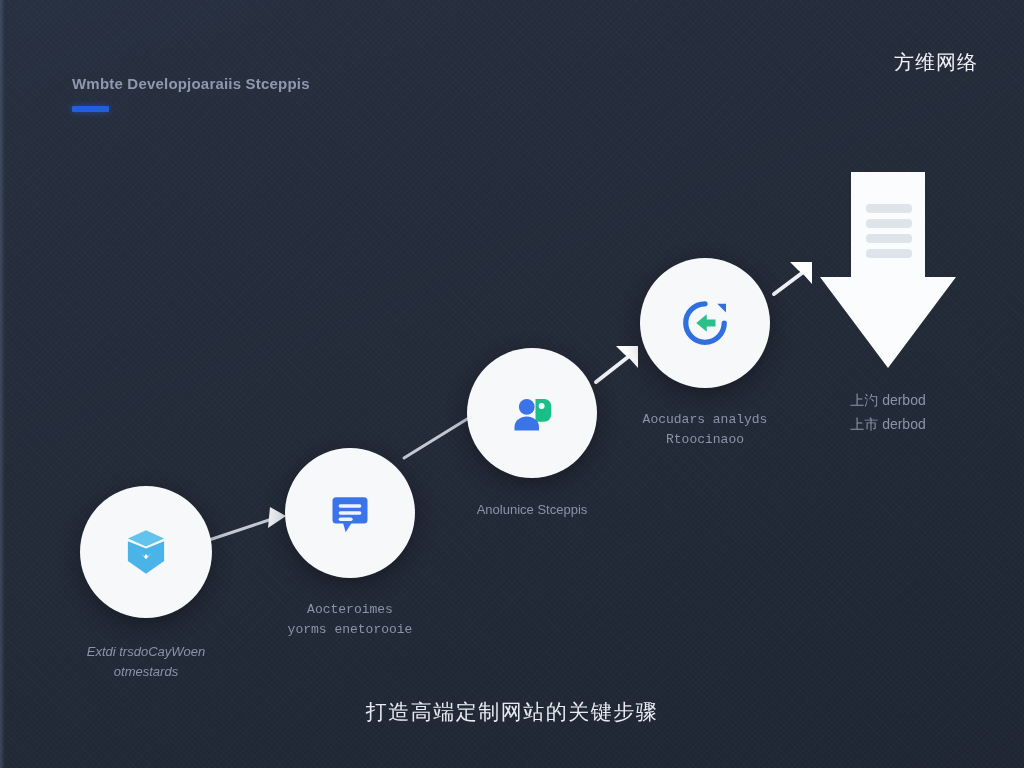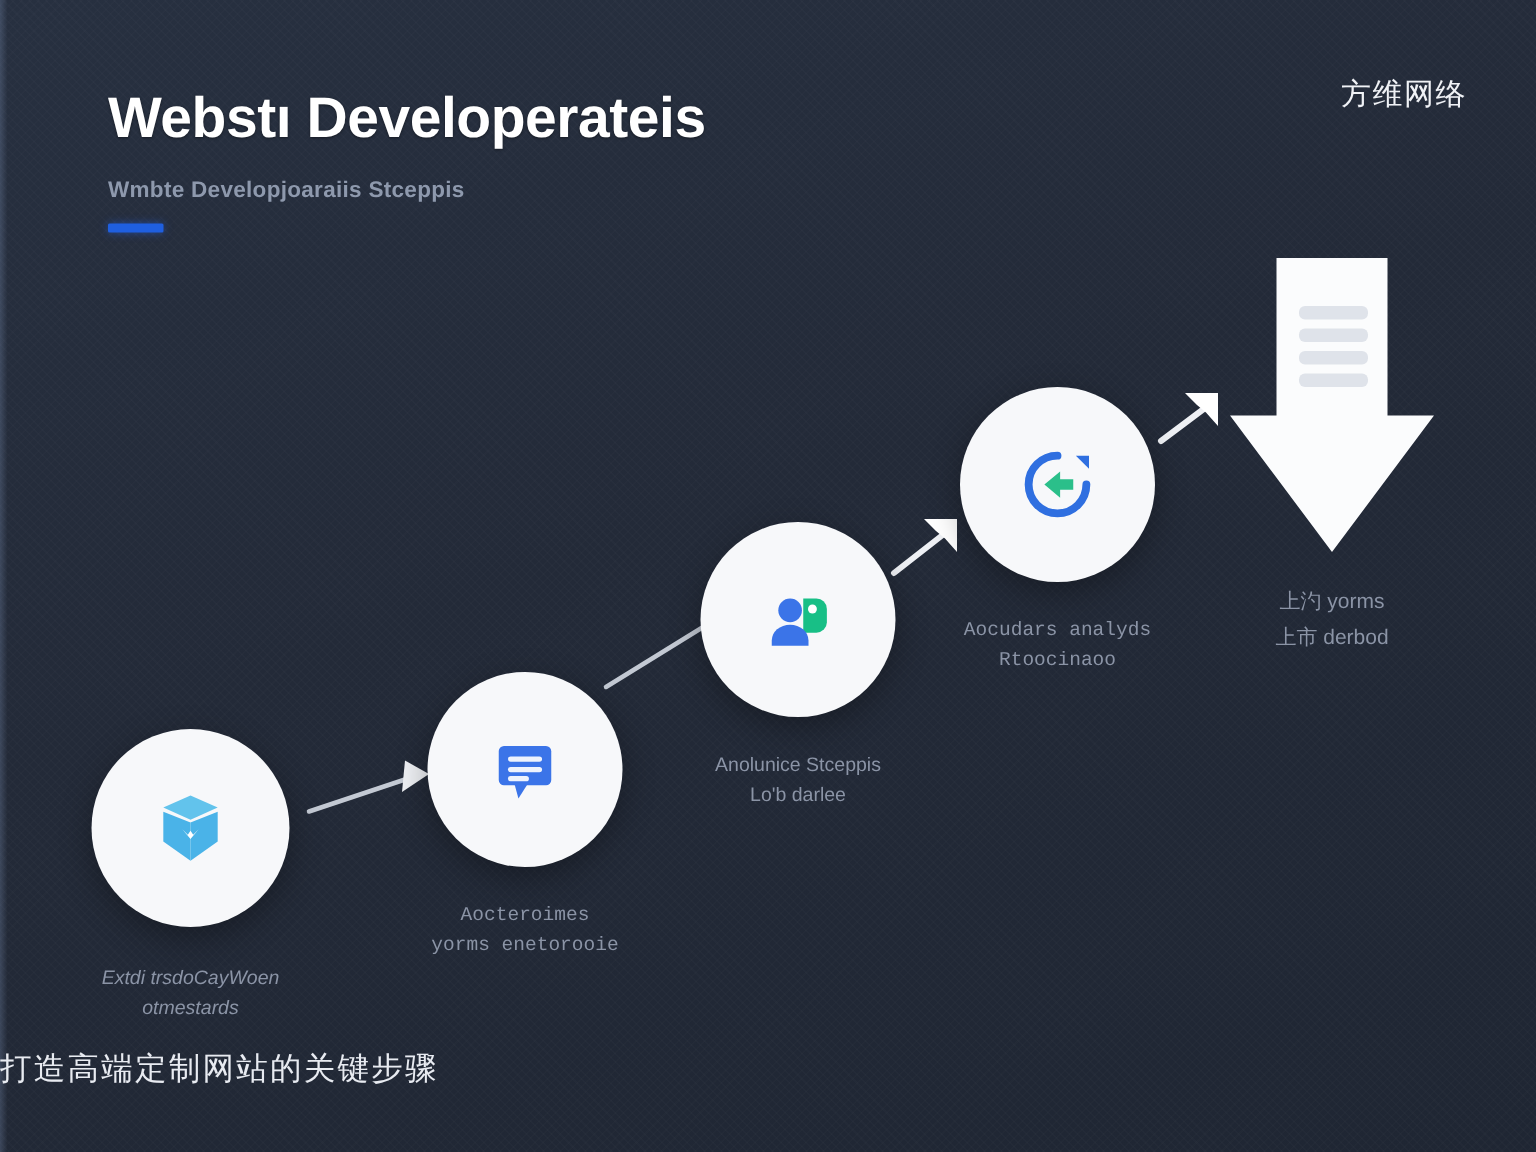--- a/index.html
+++ b/index.html
@@ -123,33 +123,32 @@
     line-height: 24px;
     white-space: nowrap;
   }
 
   
   .caption {
     position: absolute;
     left: 0;
     right: 0;
     bottom: 42px;
-    text-align: left;
+    text-align: center;
     color: #e8ebf1;
     font-size: 21px;
     letter-spacing: 1.5px;
   }
 </style>
 </head>
 <body>
 
 <div id="slide">
 
   <div class="header">
-    <h1 class="title">Webstı Developerateis</h1>
     <p class="subtitle">Wmbte Developjoaraiis Stceppis</p>
     <div class="accent-bar"></div>
   </div>
 
   <div class="brand">方维网络</div>
 
   <svg class="connector" style="left:200px; top:495px;" width="100" height="60" viewBox="0 0 100 60">
     <line x1="6" y1="46" x2="72" y2="24" stroke="#c3c9d3" stroke-width="3" stroke-linecap="round"></line>
     <path d="M70 12 L86 21 L68 33 Z" fill="#eef0f4"></path>
   </svg>
@@ -161,21 +160,21 @@
   <svg class="connector" style="left:588px; top:340px;" width="70" height="60" viewBox="0 0 70 60">
     <line x1="8" y1="42" x2="40" y2="17" stroke="#eef0f4" stroke-width="4" stroke-linecap="round"></line>
     <path d="M28 6 L50 6 L50 28 L42 19 L36 14 Z" fill="#ffffff"></path>
   </svg>
 
   <svg class="connector" style="left:768px; top:258px;" width="60" height="55" viewBox="0 0 60 55">
     <line x1="6" y1="36" x2="34" y2="15" stroke="#eef0f4" stroke-width="4" stroke-linecap="round"></line>
     <path d="M22 4 L44 4 L44 26 L36 17 L30 12 Z" fill="#ffffff"></path>
   </svg>
 
-  <div class="step" style="left:61px; top:486px;font-style:italic;">
+  <div class="step" style="left:80px; top:486px;font-style:italic;">
     <div class="circle" style="width:132px; height:132px;">
       <svg width="58" height="58" viewBox="0 0 64 64">
         <path d="M32 8 L52 17 L32 26 L12 17 Z" fill="#62c3ec"></path>
         <path d="M12 20 L12 42 L32 56 L32 28 Z" fill="#4ab3e8"></path>
         <path d="M52 20 L52 42 L32 56 L32 28 Z" fill="#4ab3e8"></path>
         <path d="M26 33 L32 40 L38 33 L34 37 L32 34 L30 37 Z" fill="#ffffff"></path>
       </svg>
     </div>
     <div class="step-label" style="top:156px; width:200px;">
       <span>Extdi trsdoCayWoen</span>
@@ -203,21 +202,20 @@
     <div class="circle" style="width:130px; height:130px;">
       <svg width="56" height="56" viewBox="0 0 64 64">
         <path d="M36 16 L46 16 A8 8 0 0 1 54 24 L54 34 A8 8 0 0 1 46 42 L36 42 Z" fill="#18bf86"></path>
         <circle cx="43" cy="24" r="3.4" fill="#ffffff"></circle>
         <circle cx="26" cy="25" r="9" fill="#3b74e8"></circle>
         <path d="M12 48 A14 12 0 0 1 40 48 L40 52 L12 52 Z" fill="#3b74e8"></path>
       </svg>
     </div>
     <div class="step-label" style="top:152px; width:220px;">
       <span>Anolunice Stceppis</span>
-      <span class="l2">Lo'b darlee</span>
     </div>
   </div>
 
   <div class="step" style="left:640px; top:258px;">
     <div class="circle" style="width:130px; height:130px;">
       <svg width="56" height="56" viewBox="0 0 64 64">
         <path d="M32 10 A22 22 0 1 0 54 32" fill="none" stroke="#2f6fe0" stroke-width="6" stroke-linecap="round"></path>
         <path d="M46 10 L56 10 L56 20 Z" fill="#2f6fe0"></path>
         <path d="M22 32 L34 22 L34 28 L44 28 L44 36 L34 36 L34 42 Z" fill="#2bbf8a"></path>
       </svg>
@@ -230,19 +228,19 @@
 
   <svg class="final-arrow" style="left:818px; top:172px;" width="140" height="200" viewBox="0 0 140 200">
     <path d="M33 0 L107 0 L107 105 L138 105 L70 196 L2 105 L33 105 Z" fill="#fbfcfd"></path>
     <rect x="48" y="32" width="46" height="9" rx="4" fill="#dfe3ea"></rect>
     <rect x="48" y="47" width="46" height="9" rx="4" fill="#dfe3ea"></rect>
     <rect x="48" y="62" width="46" height="9" rx="4" fill="#dfe3ea"></rect>
     <rect x="48" y="77" width="46" height="9" rx="4" fill="#dfe3ea"></rect>
   </svg>
 
   <div class="final-label" style="left:790px; top:388px; width:196px;">
-    <span>上汋 yorms</span><br>
+    <span>上汋 derbod</span><br>
     <span>上市 derbod</span>
   </div>
 
   <div class="caption">打造高端定制网站的关键步骤</div>
 
 </div>
 
 </body></html>

